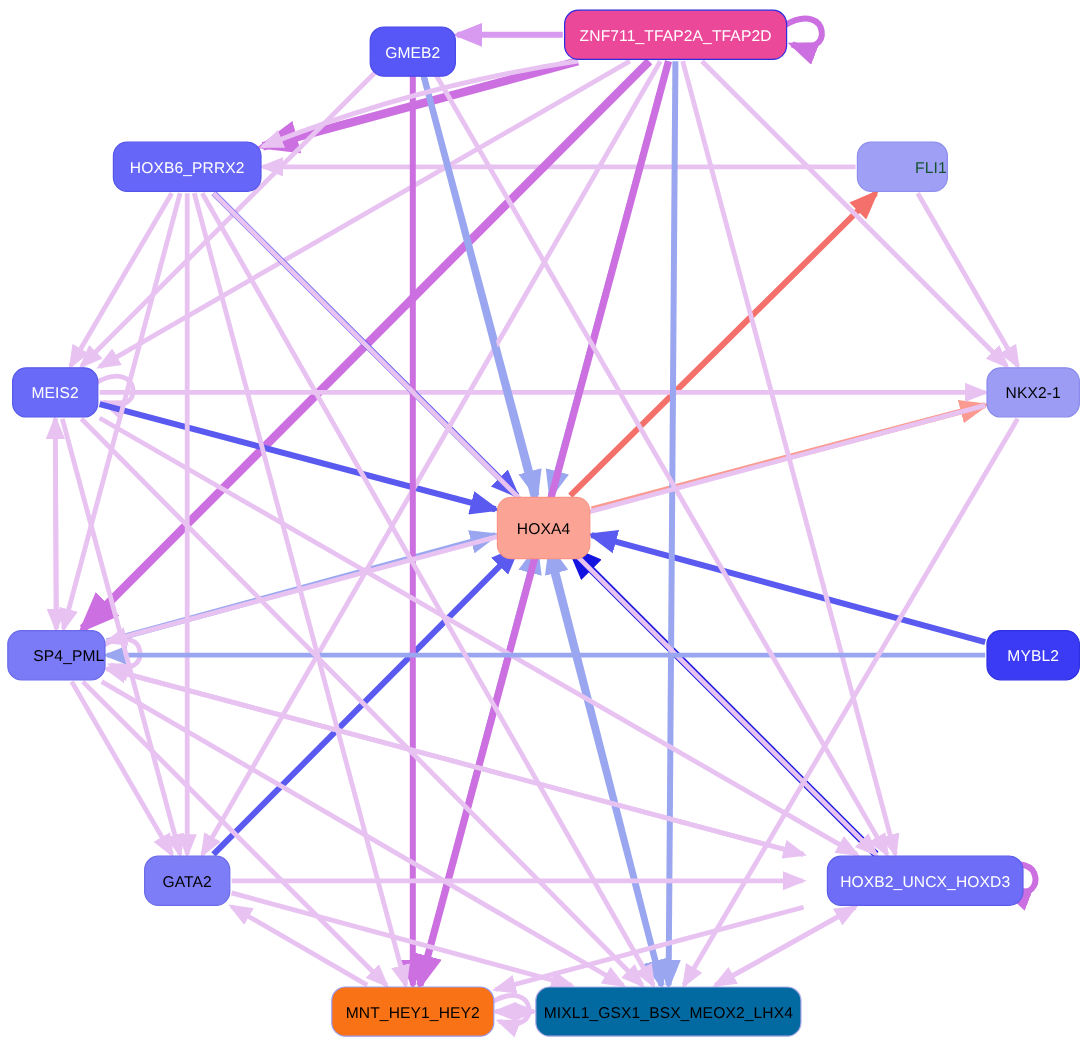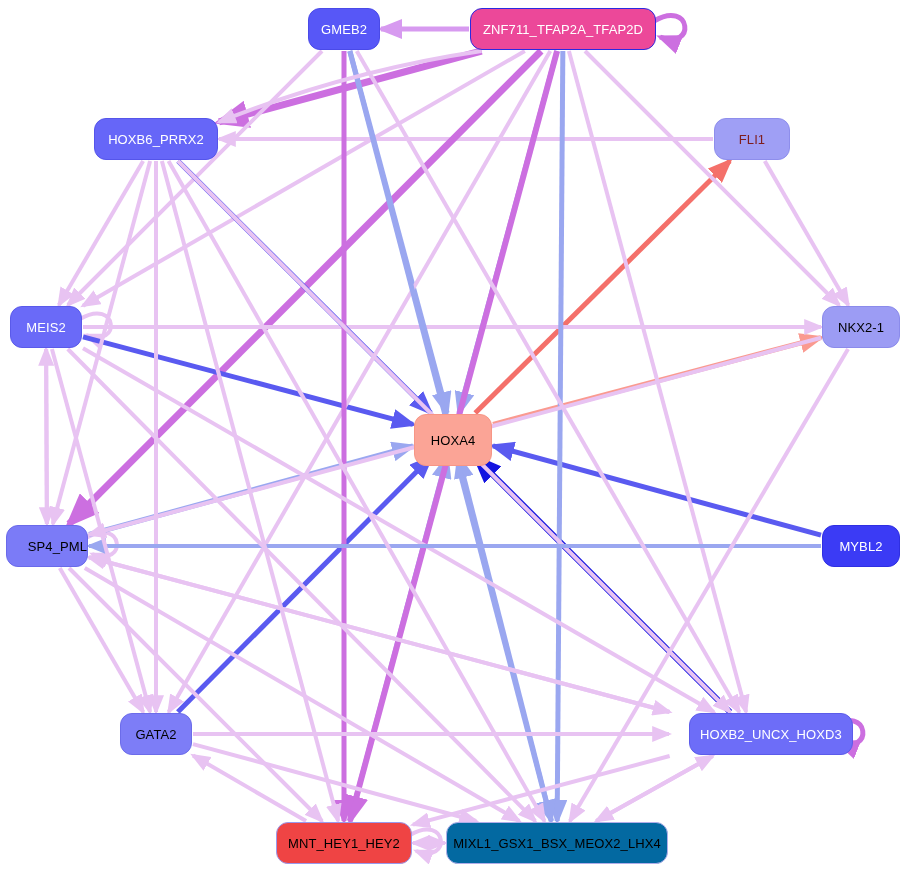--- a/index.html
+++ b/index.html
@@ -258,30 +258,30 @@
       <path d="M161.875,161 L338.125,821" fill="none" stroke="#e8c3f2" stroke-width="4" stroke-linecap="butt" marker-end="url(#ah53)"></path>
       <path d="M356.73191489361704,51 L739.268085106383,712" fill="none" stroke="#e8c3f2" stroke-width="4" stroke-linecap="butt" marker-end="url(#ah54)"></path>
       <path d="M193,744.0573566084788 L476.0642201834862,821" fill="none" stroke="#e8c3f2" stroke-width="4" stroke-linecap="butt" marker-end="url(#ah55)"></path>
       <path d="M51.945945945945944,349 L150.05405405405406,712" fill="none" stroke="#e8c3f2" stroke-width="4" stroke-linecap="butt" marker-end="url(#ah56)"></path>
       <path d="M848.0387596899225,349 L569.9612403100775,821" fill="none" stroke="#e8c3f2" stroke-width="4" stroke-linecap="butt" marker-end="url(#ah57)"></path>
       <path d="M669.5,712 L89,557.2" fill="none" stroke="#e8c3f2" stroke-width="4" stroke-linecap="butt" marker-end="url(#ah58)"></path>
       <path d="M481.6,51 Q346.12545559771564,71.04067219803423 219,121.97297297297297" fill="none" stroke="#e8c3f2" stroke-width="4" stroke-linecap="butt" marker-end="url(#ah59)"></path>
       <path d="M150.1081081081081,161 L52.89189189189189,524" fill="none" stroke="#e8c3f2" stroke-width="4" stroke-linecap="butt" marker-end="url(#ah60)"></path>
     </svg>
   <div id="nodes">
-      <div class="node" style="left: 308px; top: 8px; width: 72px; height: 42px; background: rgb(87, 87, 247); color: rgb(255, 255, 255); border: 1px solid rgb(74, 74, 232);">
+      <div class="node" style="left: 308px; top: 22px; width: 72px; height: 42px; background: rgb(87, 87, 247); color: rgb(255, 255, 255); border: 1px solid rgb(74, 74, 232);">
         <span>GMEB2</span>
       </div>
       <div class="node" style="left: 470px; top: 8px; width: 186px; height: 42px; background: #ec4899; color: rgb(255, 255, 255); border: 1px solid rgb(42, 42, 224);">
         <span>ZNF711_TFAP2A_TFAP2D</span>
       </div>
       <div class="node" style="left: 94px; top: 118px; width: 124px; height: 42px; background: rgb(102, 102, 248); color: rgb(255, 255, 255); border: 1px solid rgb(85, 85, 234);">
         <span>HOXB6_PRRX2</span>
       </div>
-      <div class="node" style="left: 714px; top: 118px; width: 76px; height: 42px; background: rgb(159, 159, 245); color: #7f1d1d; border: 1px solid rgb(142, 142, 236);">
+      <div class="node" style="left: 714px; top: 118px; width: 76px; height: 42px; background: rgb(159, 159, 245); color: #14532d; border: 1px solid rgb(142, 142, 236); justify-content: flex-end;">
         <span>FLI1</span>
       </div>
       <div class="node" style="left: 10px; top: 306px; width: 72px; height: 42px; background: rgb(106, 106, 248); color: rgb(255, 255, 255); border: 1px solid rgb(90, 90, 234);">
         <span>MEIS2</span>
       </div>
       <div class="node" style="left: 822px; top: 306px; width: 78px; height: 42px; background: rgb(156, 156, 244); color: rgb(0, 0, 0); border: 1px solid rgb(139, 139, 235); text-align: right;">
         <span>NKX2-1</span>
       </div>
       <div class="node" style="left: 414px; top: 414px; width: 78px; height: 52px; background: rgb(251, 164, 150); color: rgb(0, 0, 0); border: 1px solid rgb(247, 150, 134);">
         <span>HOXA4</span>
@@ -291,20 +291,20 @@
       </div>
       <div class="node" style="left: 822px; top: 525px; width: 78px; height: 42px; background: rgb(59, 59, 245); color: rgb(255, 255, 255); border: 1px solid rgb(47, 47, 226);">
         <span>MYBL2</span>
       </div>
       <div class="node" style="left: 120px; top: 713px; width: 72px; height: 42px; background: rgb(125, 125, 247); color: rgb(0, 0, 0); border: 1px solid rgb(108, 108, 234);">
         <span>GATA2</span>
       </div>
       <div class="node" style="left: 670px; top: 713px; width: 164px; height: 42px; background: rgb(109, 109, 248); color: rgb(255, 255, 255); border: 1px solid rgb(92, 92, 234); margin-left: 19px;">
         <span>HOXB2_UNCX_HOXD3</span>
       </div>
-      <div class="node" style="left: 276px; top: 822px; width: 136px; height: 42px; background: #ef4444; color: rgb(0, 0, 0); border: 1px solid rgb(153, 153, 237);">
+      <div class="node" style="left: 276px; top: 822px; width: 136px; height: 42px; background: #f97316; color: rgb(0, 0, 0); border: 1px solid rgb(153, 153, 237);">
         <span>MNT_HEY1_HEY2</span>
       </div>
       <div class="node" style="left: 446px; top: 822px; width: 222px; height: 42px; background: #0369a1; color: rgb(0, 0, 0); border: 1px solid rgb(176, 173, 233);">
         <span>MIXL1_GSX1_BSX_MEOX2_LHX4</span>
       </div>
     </div>
 </div>
 
 </body></html>

